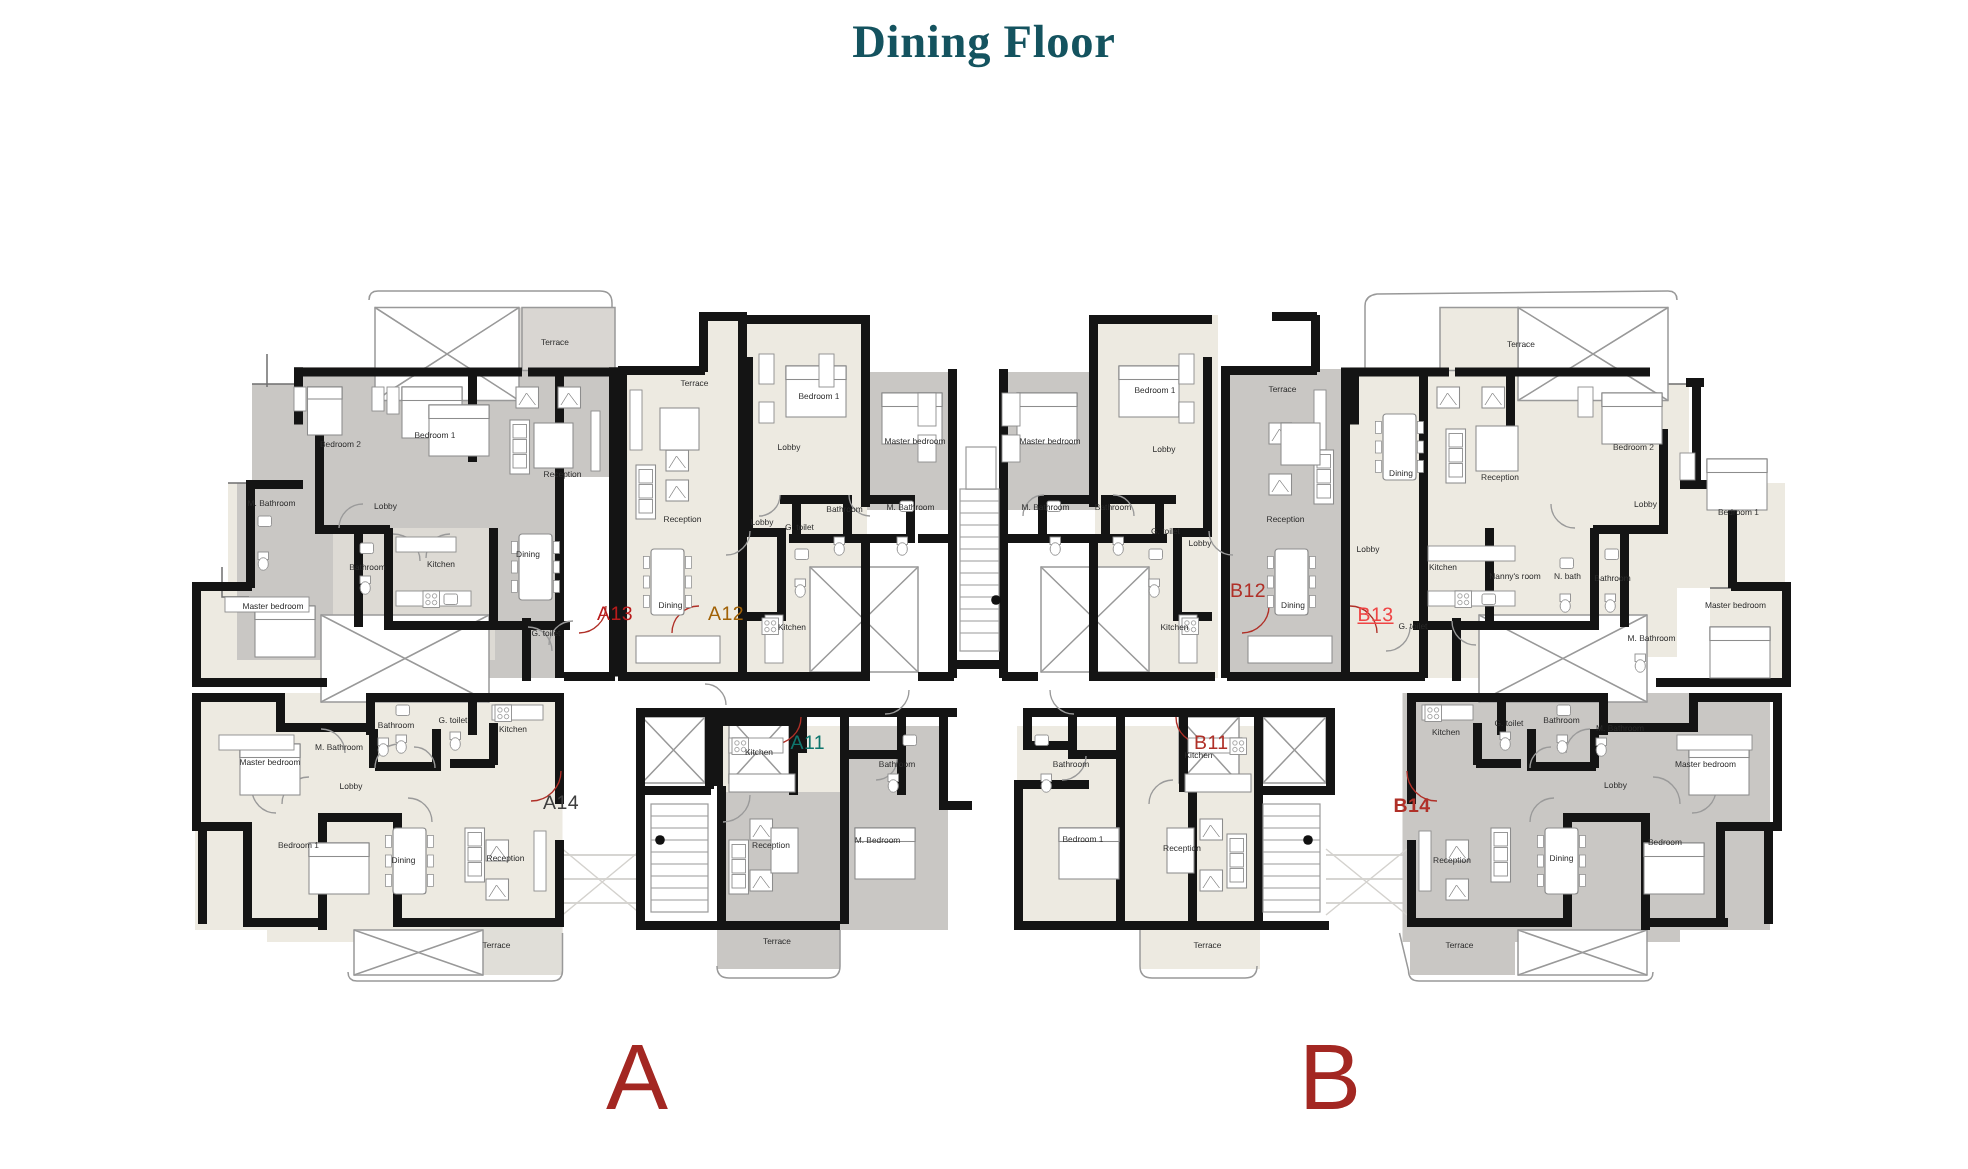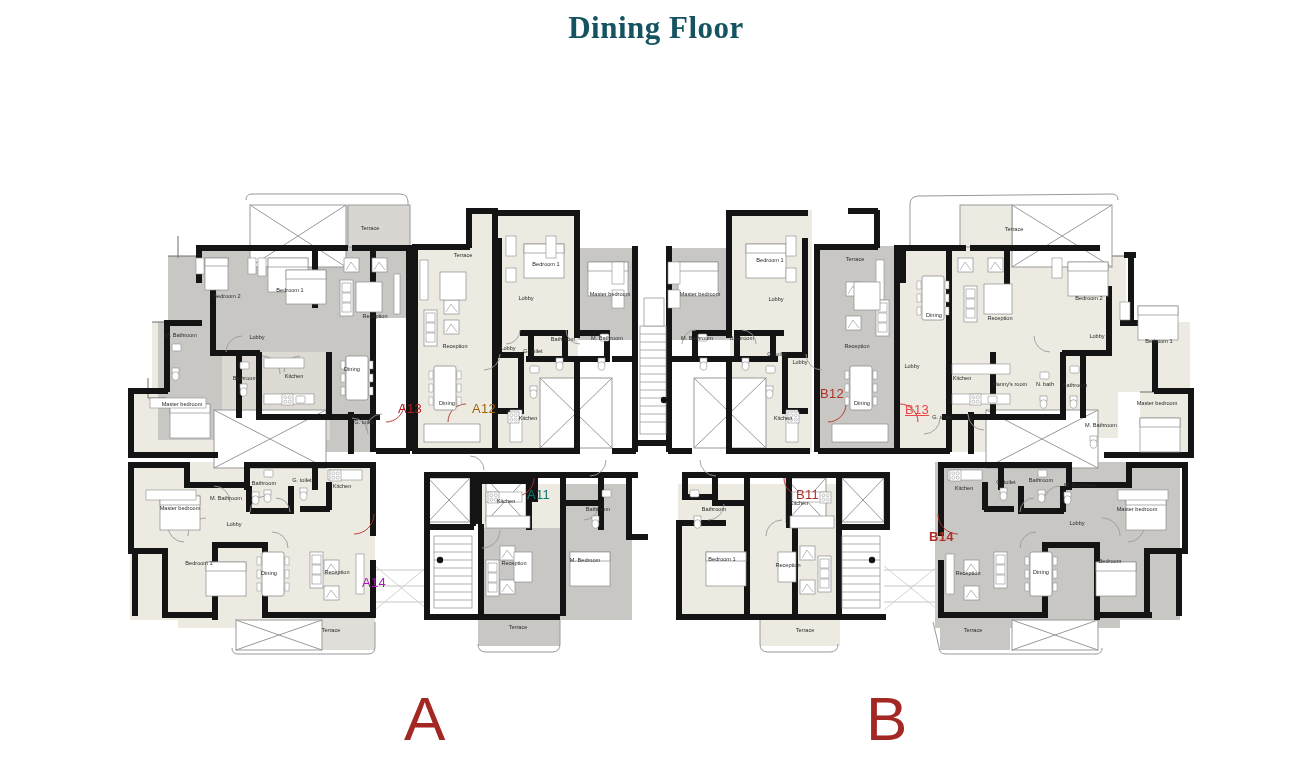--- a/index.html
+++ b/index.html
@@ -708,21 +708,21 @@
         <text x="1041" y="574" text-anchor="middle" font-family="&quot;Liberation Sans&quot;, sans-serif" font-size="5.6" fill="#2b2b2b">Dining</text>
         <text x="1110" y="563" text-anchor="middle" font-family="&quot;Liberation Sans&quot;, sans-serif" font-size="5.6" fill="#2b2b2b">Bedroom</text>
         <text x="973" y="632" text-anchor="middle" font-family="&quot;Liberation Sans&quot;, sans-serif" font-size="5.6" fill="#2b2b2b">Terrace</text>
       </g>
   </svg>
 
   <div id="unit-tags">
       <div class="unit-tag" style="left: 527px; top: 487px; color: #0f766e;">A11</div>
       <div class="unit-tag" style="left: 472px; top: 401px; color: #a16207;">A12</div>
       <div class="unit-tag" style="left: 398px; top: 401px; color: #b91c1c;">A13</div>
-      <div class="unit-tag" style="left: 362px; top: 527px; color: #a21caf; margin-top: 48px;">A14</div>
+      <div class="unit-tag" style="left: 362px; top: 527px; color: #404040;">A14</div>
       <div class="unit-tag" style="left: 766px; top: 487px; color: rgb(176, 48, 40); margin-left: 30px;">B11</div>
       <div class="unit-tag" style="left: 820px; top: 386px; color: rgb(176, 48, 40);">B12</div>
       <div class="unit-tag" style="left: 905px; top: 402px; color: #ef4444; text-decoration: underline;">B13</div>
       <div class="unit-tag" style="left: 929px; top: 529px; color: rgb(176, 48, 40); font-weight: bold;">B14</div>
     </div>
 
   <div class="big-letter" id="letter-a">A</div>
   <div class="big-letter" id="letter-b">B</div>
 </div>
 

